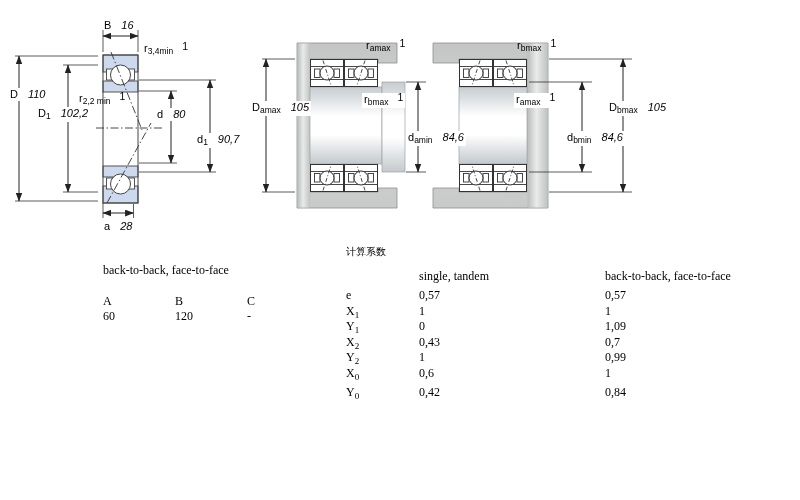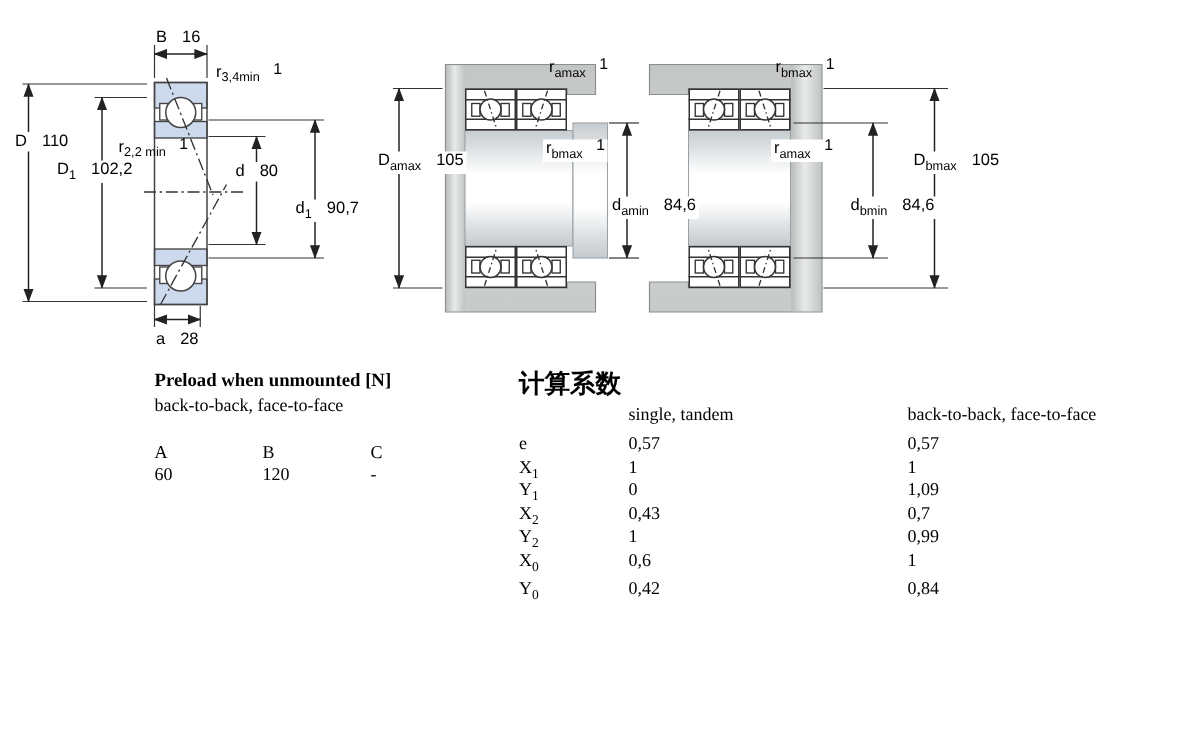--- a/index.html
+++ b/index.html
@@ -2,28 +2,28 @@
 <html><head>
 <meta charset="utf-8">
 <style>
   html,body{margin:0;padding:0;background:#fff;}
   .page{position:relative;width:800px;height:500px;background:#fff;overflow:hidden;
         font-family:"Liberation Sans",sans-serif;color:#000;}
   .art{position:absolute;left:0;top:0;}
   
   .lbl{position:absolute;display:flex;align-items:flex-start;font-size:11px;line-height:1.15;white-space:pre;}
   .lbl .s{font-size:8.5px;margin-top:5px;text-align:center;}
-  .lbl .v{margin-left:10px;}
+  .lbl .v{margin-left:10px;font-style:italic;}
   .lbl .f{margin-left:9px;margin-top:-2px;font-size:10.5px;}
   .bg{background:#fff;padding:0 2px;}
   
   .t{position:absolute;font-family:"Liberation Serif",serif;font-size:12px;line-height:1.15;white-space:pre;}
   .t.bold{font-weight:bold;font-size:12.5px;}
   .t sub{font-size:9px;line-height:0;}
-  .cjk{font-size:17px;font-weight:bold;}
+  .cjk{font-size:10px;font-weight:normal;}
 </style>
 </head>
 <body>
 
 <div class="page">
 
   <svg class="art" width="800" height="500" viewBox="0 0 800 500">
     <defs>
       <marker id="ah" viewBox="0 0 8 6" refX="7.5" refY="3" markerWidth="9" markerHeight="7" orient="auto-start-reverse">
           <path d="M0,0 L8,3 L0,6 Z" fill="#222"></path>
@@ -166,21 +166,20 @@
   <div class="lbl" style="left:366px;top:39px"><span class="b">r</span><span class="s">amax</span><span class="f">1</span></div>
   <div class="lbl bg" style="left:362px;top:93px"><span class="b">r</span><span class="s">bmax</span><span class="f">1</span></div>
   <div class="lbl bg" style="left:250px;top:101px"><span class="b">D</span><span class="s">amax</span><span class="v">105</span></div>
   <div class="lbl bg" style="left:406px;top:131px"><span class="b">d</span><span class="s">amin</span><span class="v">84,6</span></div>
 
   <div class="lbl" style="left:517px;top:39px"><span class="b">r</span><span class="s">bmax</span><span class="f">1</span></div>
   <div class="lbl bg" style="left:514px;top:93px"><span class="b">r</span><span class="s">amax</span><span class="f">1</span></div>
   <div class="lbl bg" style="left:565px;top:131px"><span class="b">d</span><span class="s">bmin</span><span class="v">84,6</span></div>
   <div class="lbl bg" style="left:607px;top:101px"><span class="b">D</span><span class="s">bmax</span><span class="v">105</span></div>
 
-  <div class="t bold" style="left:103px;top:246px">Preload when unmounted [N]</div>
   <div class="t" style="left:103px;top:264px">back-to-back, face-to-face</div>
   <div class="t" style="left:103px;top:295px">A</div>
   <div class="t" style="left:175px;top:295px">B</div>
   <div class="t" style="left:247px;top:295px">C</div>
   <div class="t" style="left:103px;top:310px">60</div>
   <div class="t" style="left:175px;top:310px">120</div>
   <div class="t" style="left:247px;top:310px">-</div>
 
   <div class="t cjk" style="left:346px;top:246px">计算系数</div>
   <div class="t" style="left:419px;top:270px">single, tandem</div>

